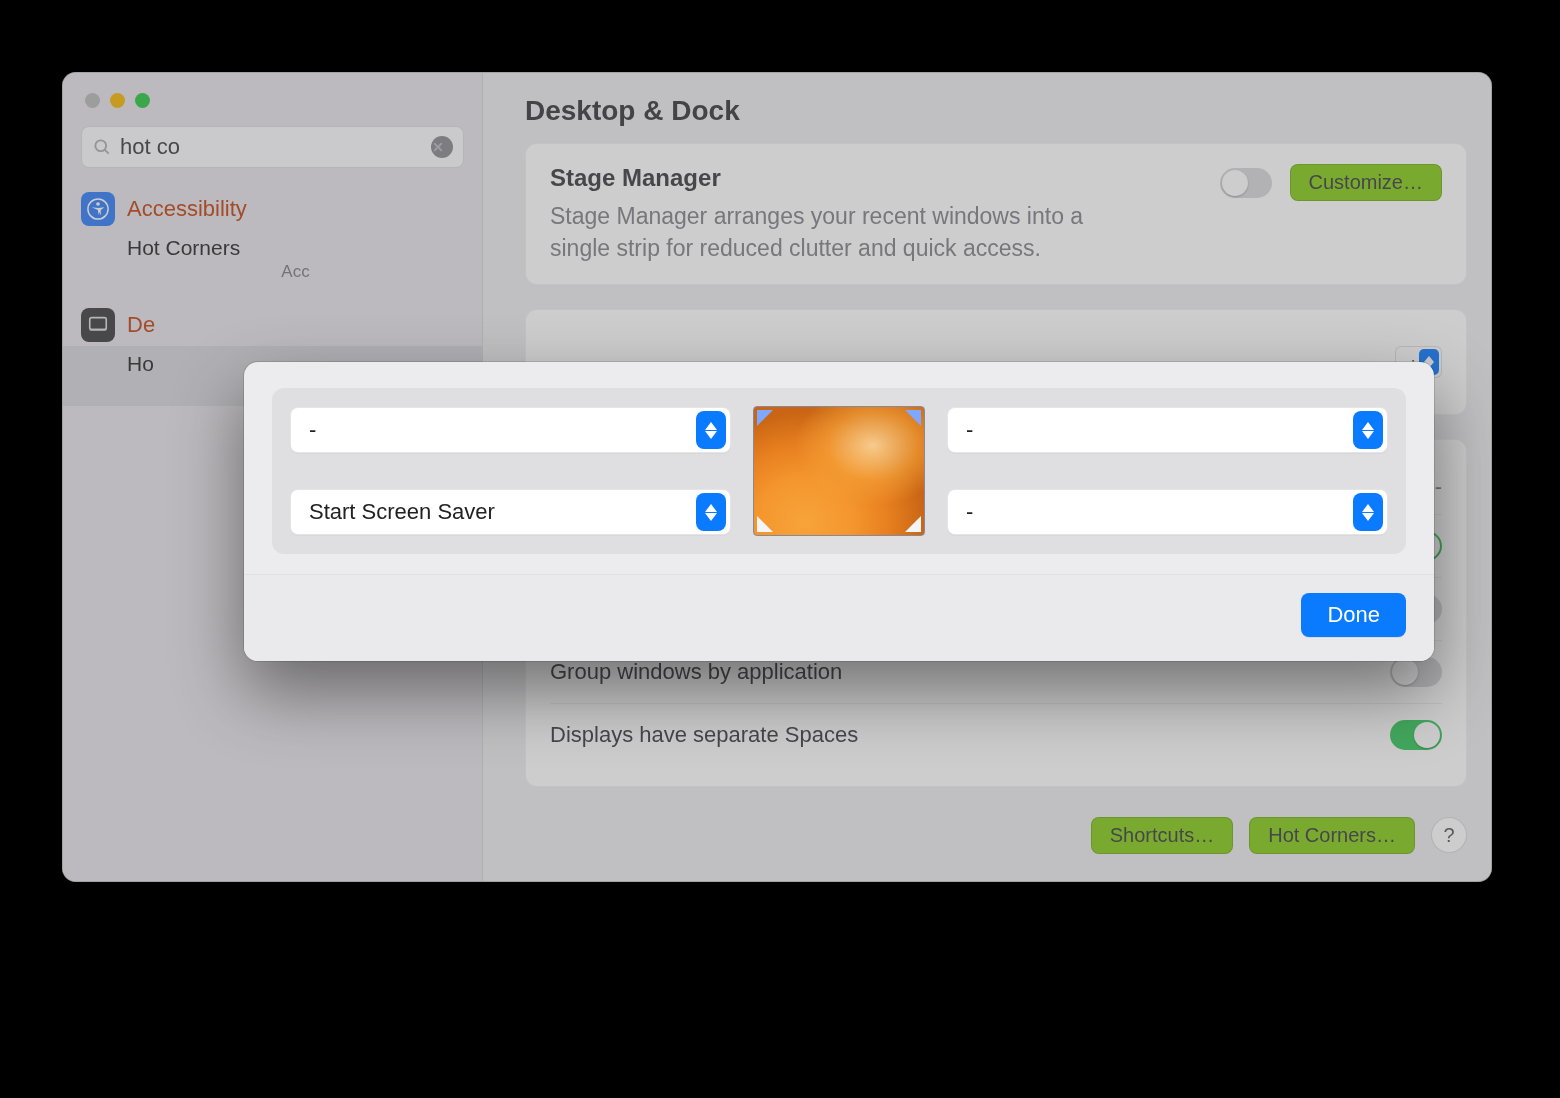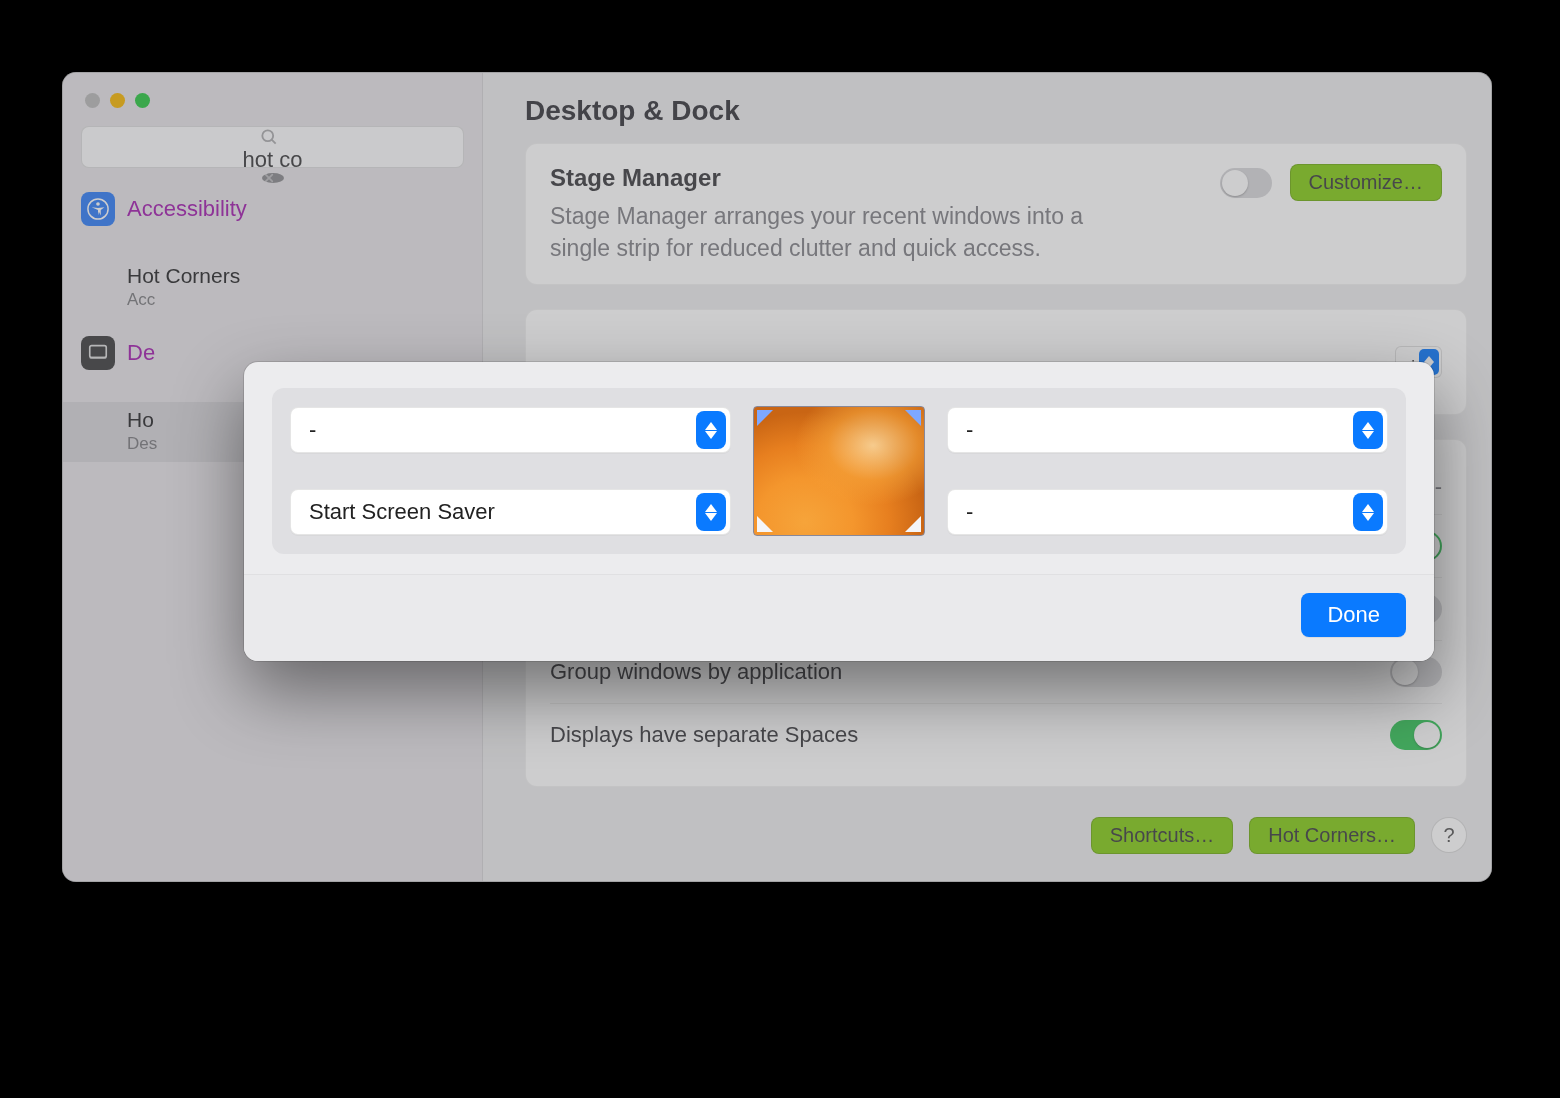--- a/index.html
+++ b/index.html
@@ -46,52 +46,50 @@
   .search {
     margin: 0 18px 14px 18px;
     height: 42px;
     background: #fbfbfc;
     border: 1px solid rgba(0,0,0,.12);
     border-radius: 8px;
     display: flex; align-items: center;
     padding: 0 10px;
     font-size: 22px;
     color: #6a6a6e;
-    flex-direction: column;
   }
   .search svg { flex: 0 0 20px; margin-right: 8px; opacity:.55; }
   .search .val { flex: 1; color:#3a3a3c; }
   .search .clear {
     width:22px; height:22px; border-radius:50%;
     background:#8a8a8e; display:flex; align-items:center; justify-content:center;
     color:#e6e4e7; font-size:14px; font-weight:700;
   }
   .side-group { padding: 4px 0 8px 0; }
   .side-head {
     display:flex; align-items:center; gap:12px;
     padding: 6px 18px 4px 18px;
-    font-size: 22px; color:#a21caf; font-weight:500;
+    font-size: 22px; color:#c2410c; font-weight:500;
   }
   .acc-icon {
     width:34px;height:34px;border-radius:8px;
     background:#2f7df6;
     display:flex;align-items:center;justify-content:center;
   }
   .dock-icon{
     width:34px;height:34px;border-radius:8px;
     background:#3b3b3d;
     display:flex;align-items:center;justify-content:center;
   }
   .side-item {
     padding: 6px 18px 8px 64px;
-    margin-top: 28px;
   }
   .side-item.sel { background:#d6d4d9; }
   .side-item .title { font-size:21px; color:#262628; }
-  .side-item .sub { font-size:17px; color:#7b7b7f; margin-top:2px;}
+  .side-item .sub { font-size:17px; color:#7b7b7f; margin-top:2px;text-align:center;}
   
   .main {
     flex:1;
     padding: 22px 24px 24px 42px;
     background:#ececee;
     position:relative;
     overflow:hidden;
   }
   .main h1 {
     font-size:28px; font-weight:700; color:#34343a;

